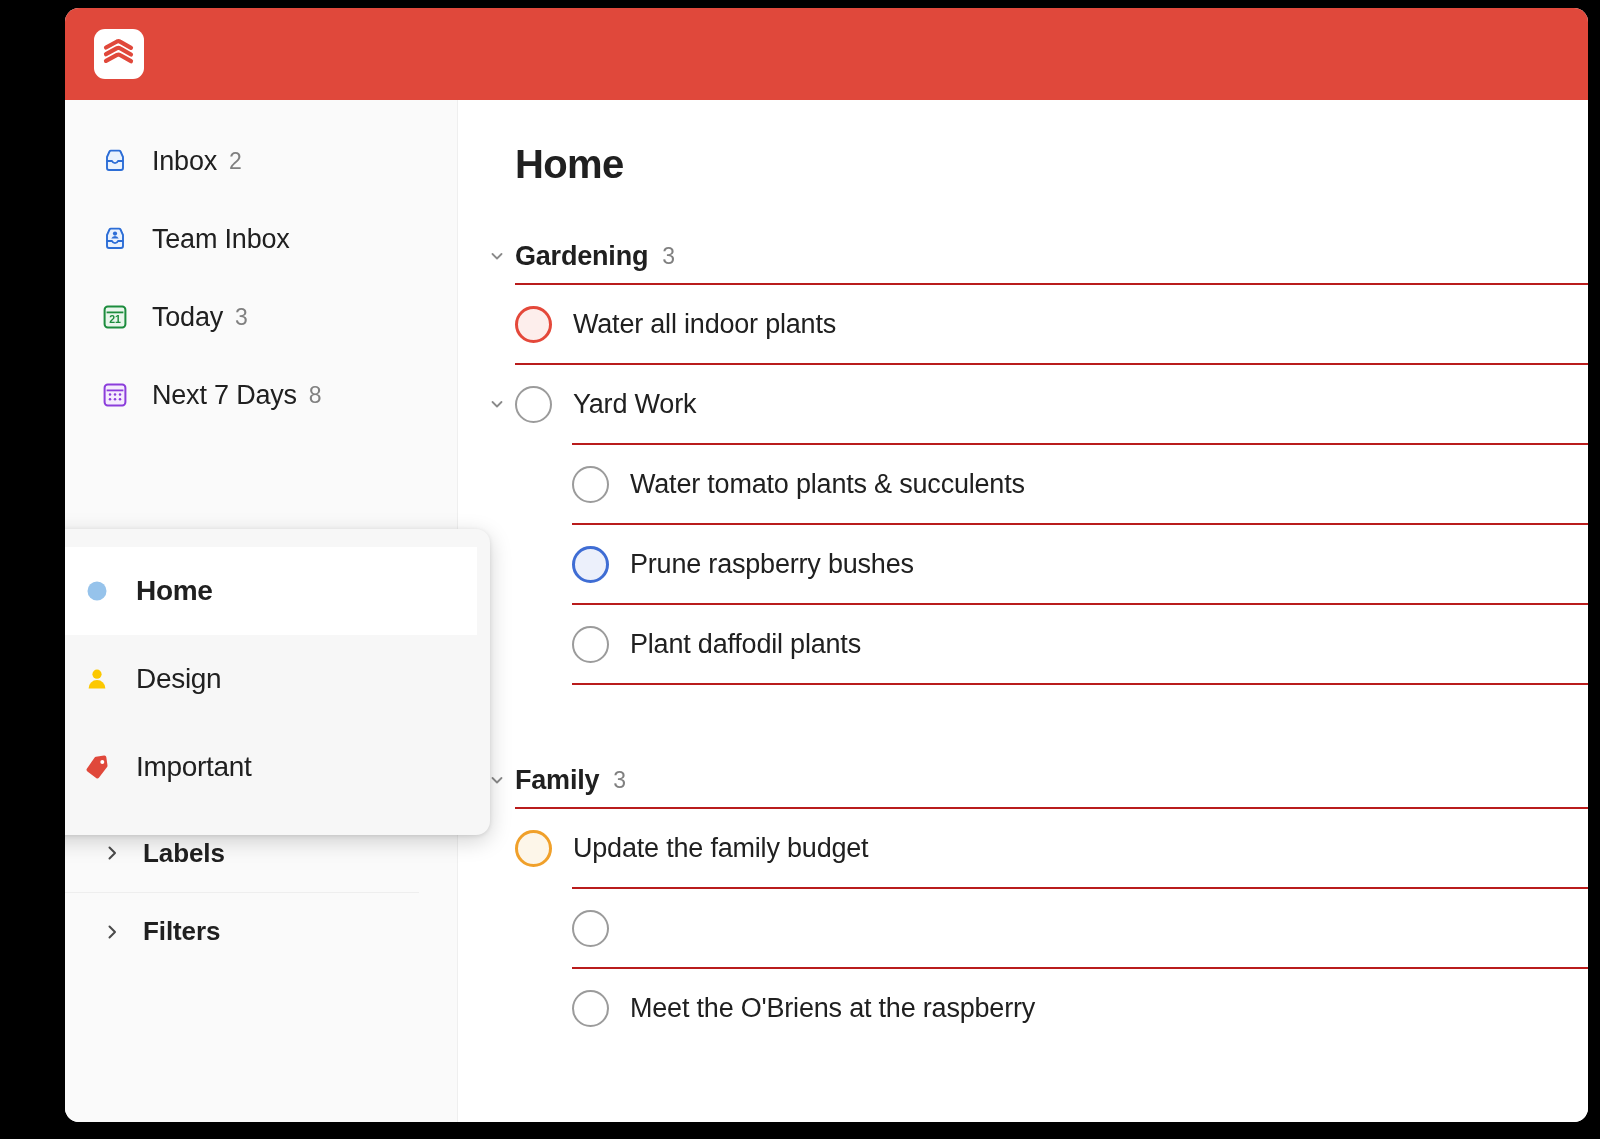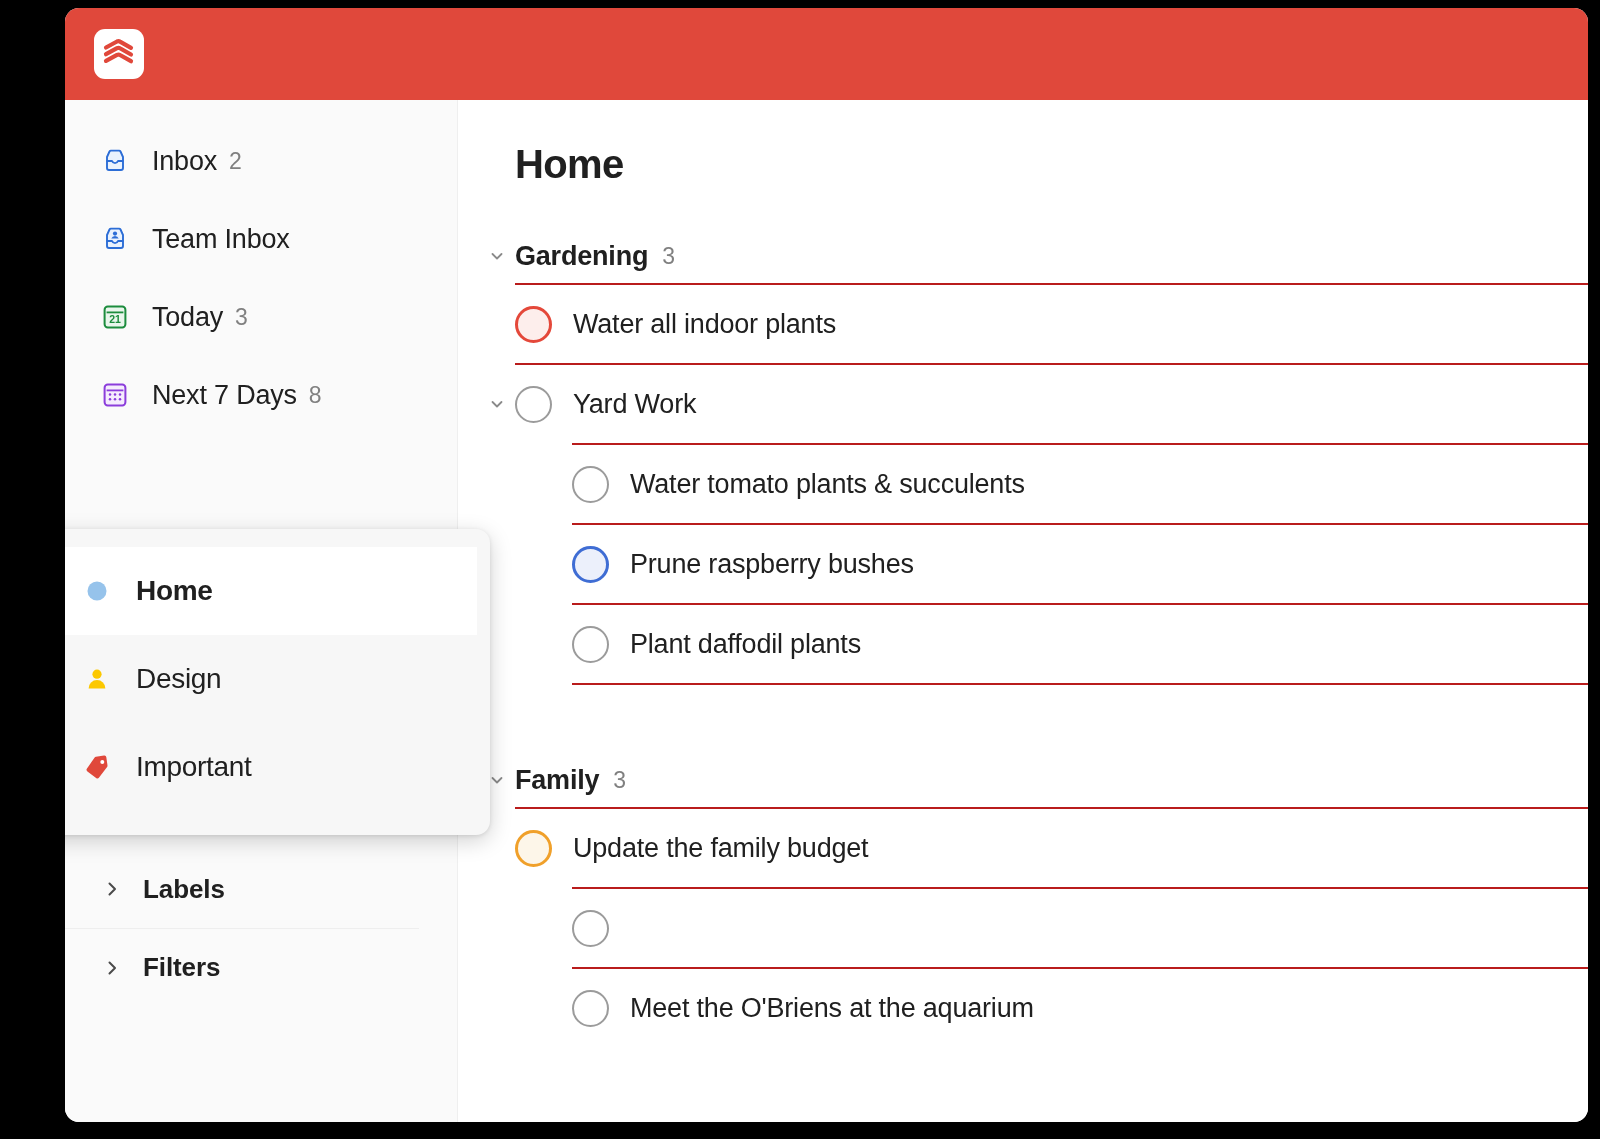--- a/index.html
+++ b/index.html
@@ -86,21 +86,21 @@
   .nav-count {
     font-size: 23px;
     color: #808080;
     margin-left: 12px;
   }
 
   
   #sidebar-lower {
     position: absolute;
     left: 0;
-    top: 750px;
+    top: 714px;
     width: 354px;
   }
   .collapse-row {
     display: flex;
     align-items: center;
     height: 78px;
     padding-left: 30px;
     cursor: pointer;
   }
   .collapse-row + .collapse-row { border-top: 1px solid #eeeeee; }
@@ -443,19 +443,19 @@
           <span class="task-title">Update the family budget</span>
         </div>
 
 
         <div class="task sub">
           <span class="checkbox"></span>
         </div>
 
         <div class="task sub">
           <span class="checkbox"></span>
-          <span class="task-title">Meet the O'Briens at the aquarium</span>
+          <span class="task-title">Meet the O'Briens at the raspberry</span>
         </div>
       </div>
 
     </div>
   </div>
 </div>
 
 </body></html>

